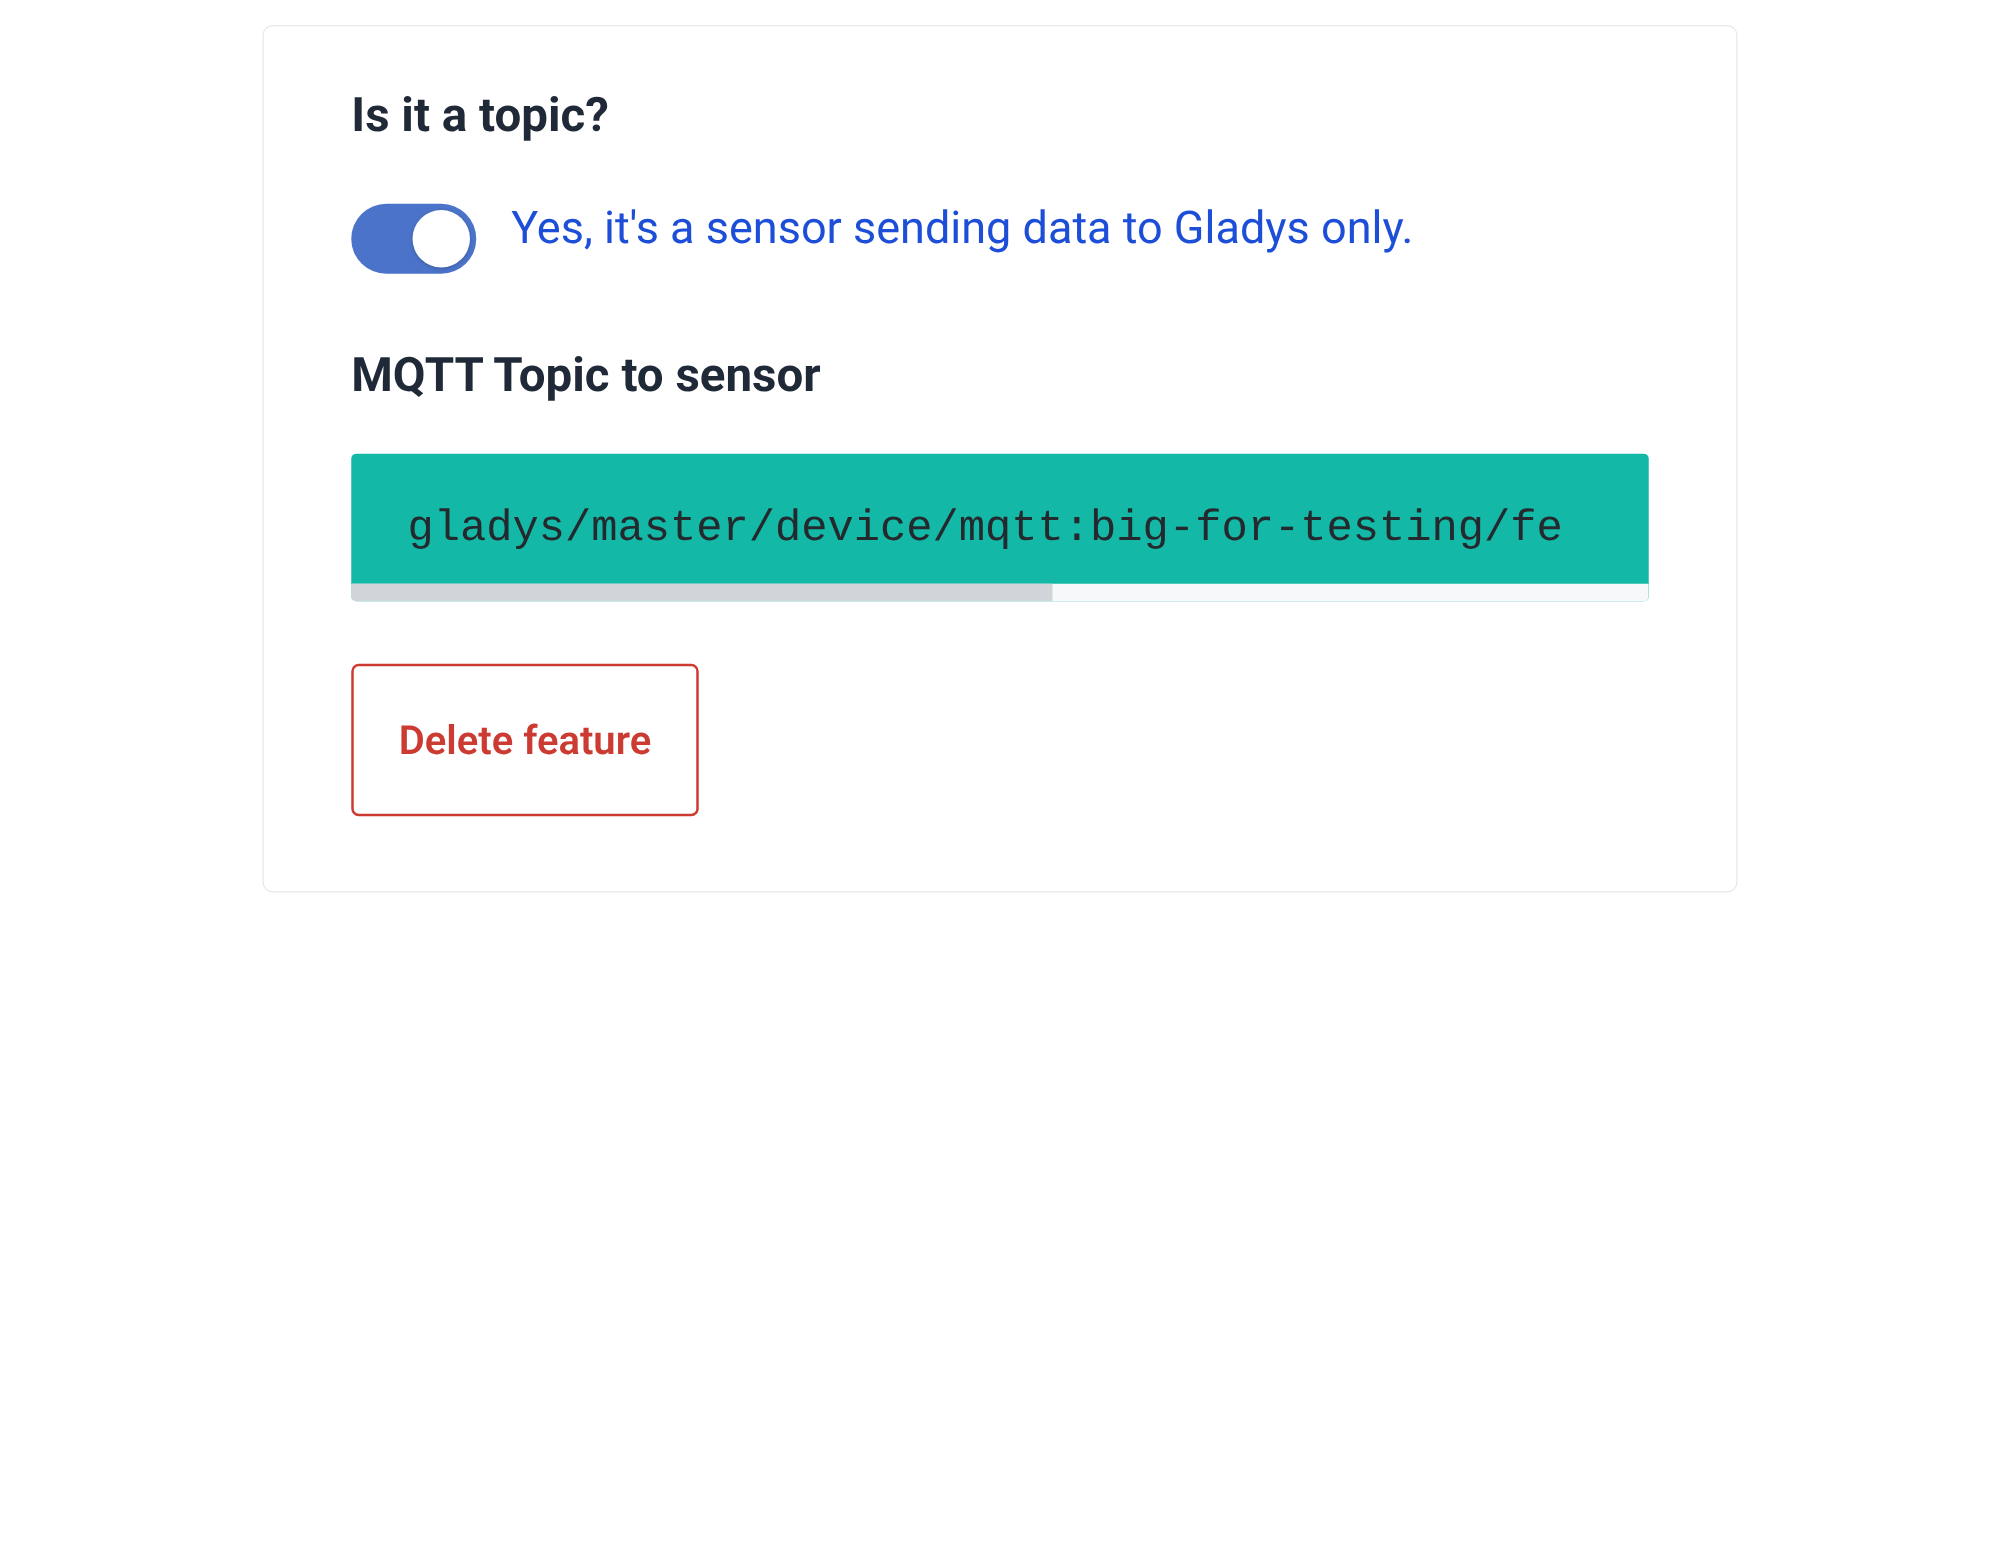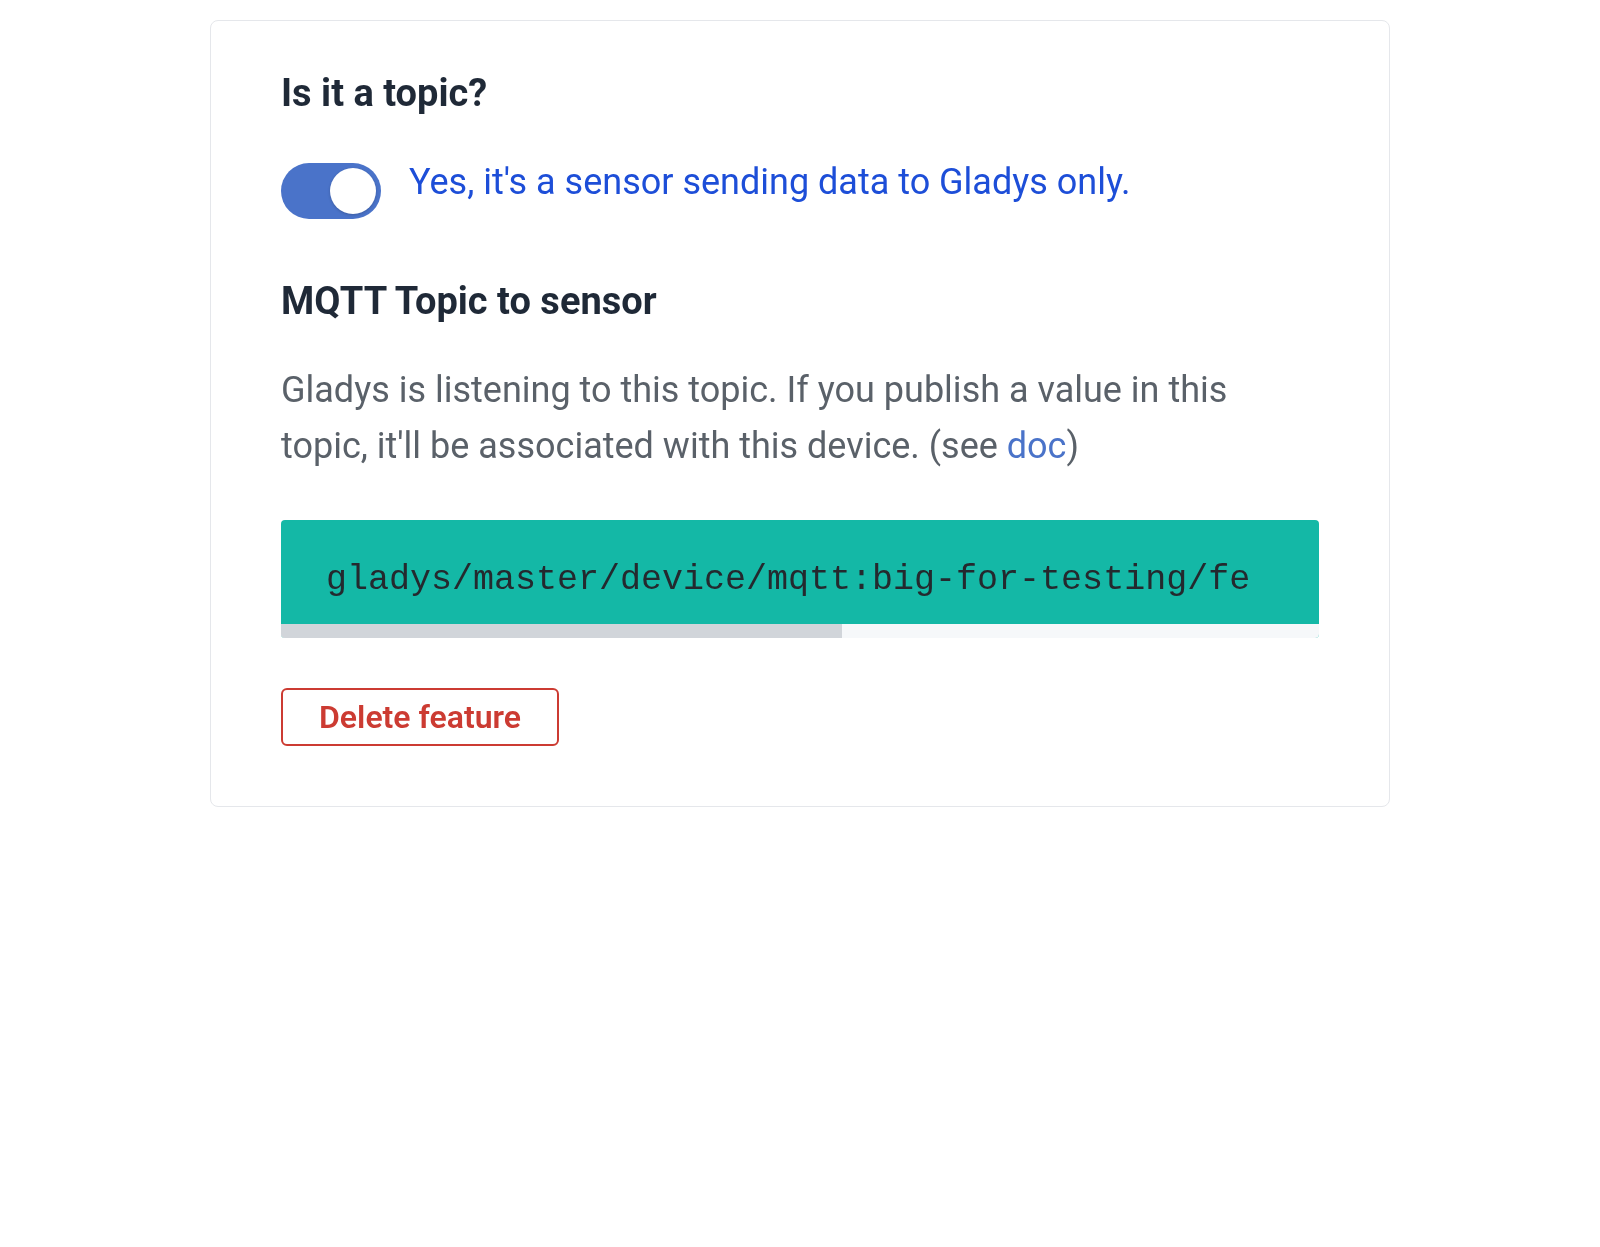--- a/index.html
+++ b/index.html
@@ -119,21 +119,21 @@
       position: absolute;
       left: 0;
       top: 0;
       height: 14px;
       width: 54%;
       background: #d1d5da;
     }
     
     .delete-button {
       display: inline-block;
-      padding: 8px 36px;
+      padding: 40px 36px;
       background: #ffffff;
       border: 2px solid #cc3b32;
       border-radius: 6px;
       color: #cc3b32;
       font-size: 32px;
       font-weight: 600;
       cursor: pointer;
       font-family: inherit;
     }
   </style>
@@ -146,23 +146,20 @@
   
   <div class="toggle-row">
     <div class="toggle">
       <div class="toggle-knob"></div>
     </div>
     <div class="toggle-label">Yes, it's a sensor sending data to Gladys only.</div>
   </div>
   
   <h3 class="section-heading">MQTT Topic to sensor</h3>
   
-  <p class="description-text">
-    <span>Gladys is listening to this topic. If you publish a value in this topic, it'll be associated with this device. (see </span><a class="doc-link">doc</a><span>)</span>
-  </p>
   
   <div class="code-block-wrapper">
     <div class="code-block">gladys/master/device/mqtt:big-for-testing/fe</div>
     <div class="scroll-indicator">
       <div class="scroll-thumb"></div>
     </div>
   </div>
   
   <button class="delete-button">Delete feature</button>
   

